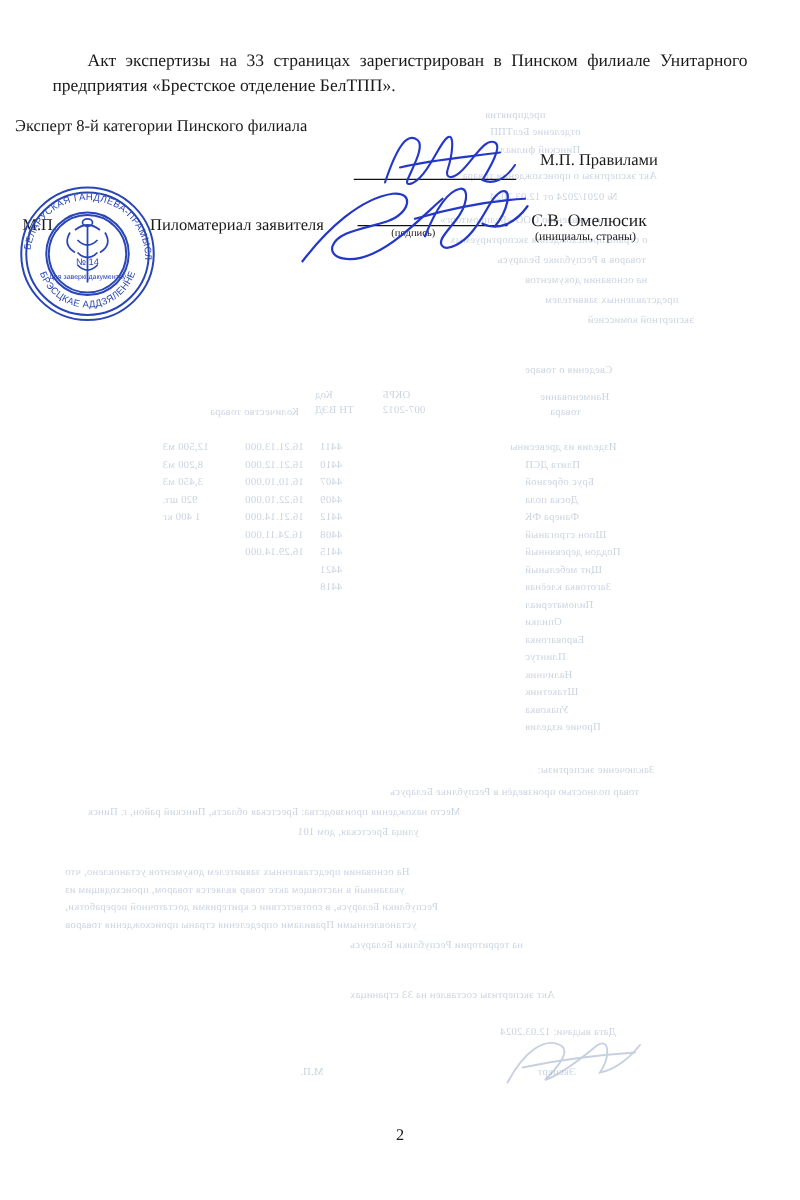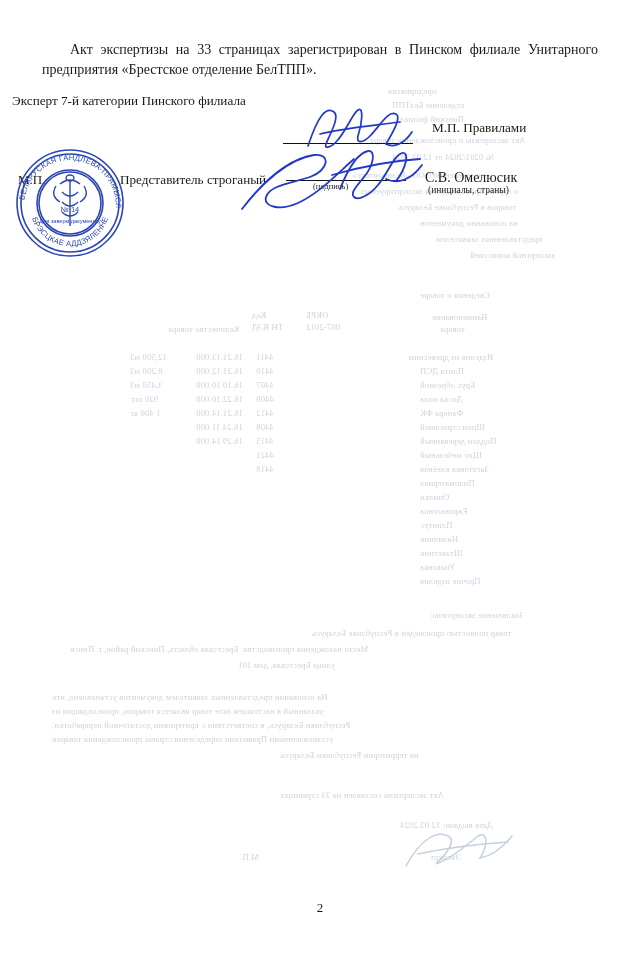--- a/index.html
+++ b/index.html
@@ -218,28 +218,28 @@
       <div class="bleed" style="left: 400px; top: 820px; font-size: 8.5px;">Дата выдачи: 12.03.2024</div>
       <div class="bleed" style="left: 430px; top: 852px; font-size: 8.5px;">Эксперт</div>
       <div class="bleed" style="left: 240px; top: 852px; font-size: 8.5px;">М.П.</div>
     </div>
 
   <div class="para">
     <span>Акт экспертизы на 33 страницах зарегистрирован в Пинском филиале Унитарного предприятия «Брестское отделение БелТПП».</span>
   </div>
 
   <div class="block-expert">
-    <div>Эксперт 7-й категории Пинского филиала</div>
+    <div>Эксперт 8-й категории Пинского филиала</div>
   </div>
 
   <div class="sig-line-1"></div>
   <div class="name-nesterova">М.П. Правилами</div>
 
   <div class="mp-label">М.П.</div>
-  <div class="rep-label">Представитель строганый</div>
+  <div class="rep-label">Пиломатериал заявителя</div>
   <div class="sig-line-2"></div>
   <div class="caption-signature">(подпись)</div>
   <div class="name-omelusik">С.В. Омелюсик</div>
   <div class="caption-initials">(инициалы, страны)</div>
 
   <div class="page-number">2</div>
 
   <svg class="stamp" viewBox="0 0 124 122">
     <defs>
       <path id="arcTop" d="M 16,66 A 46,46 0 0 1 108,66"></path>

